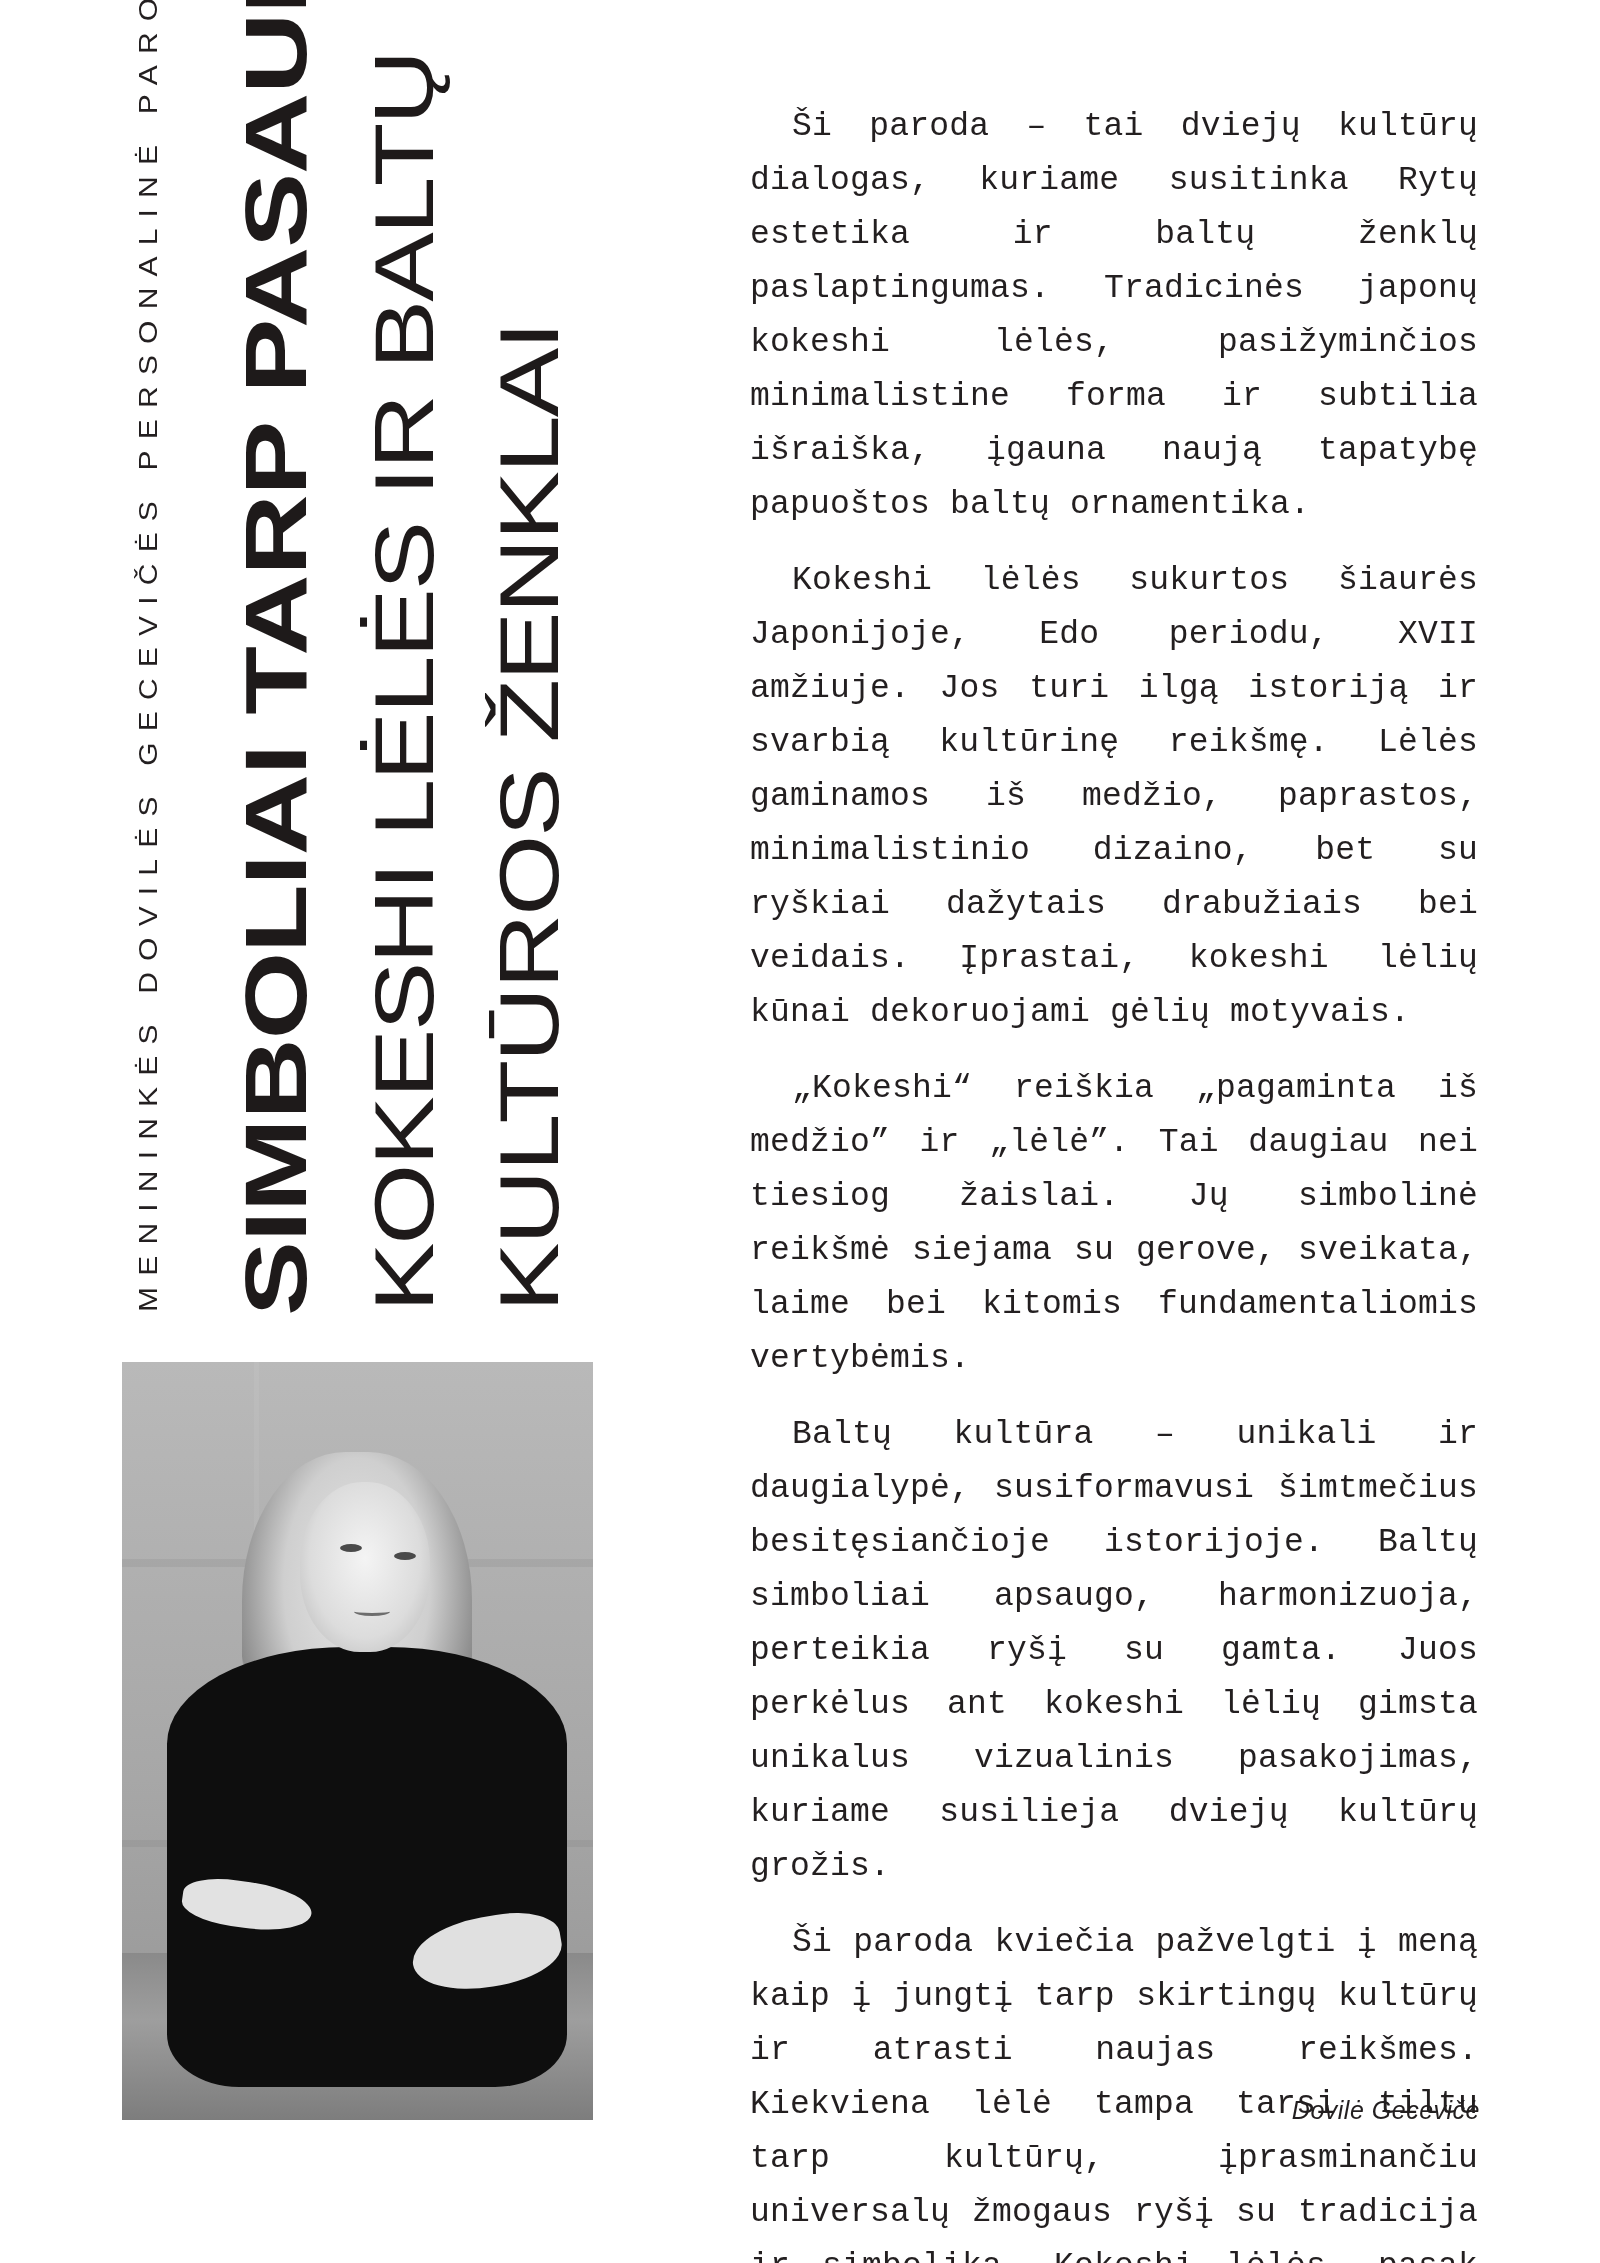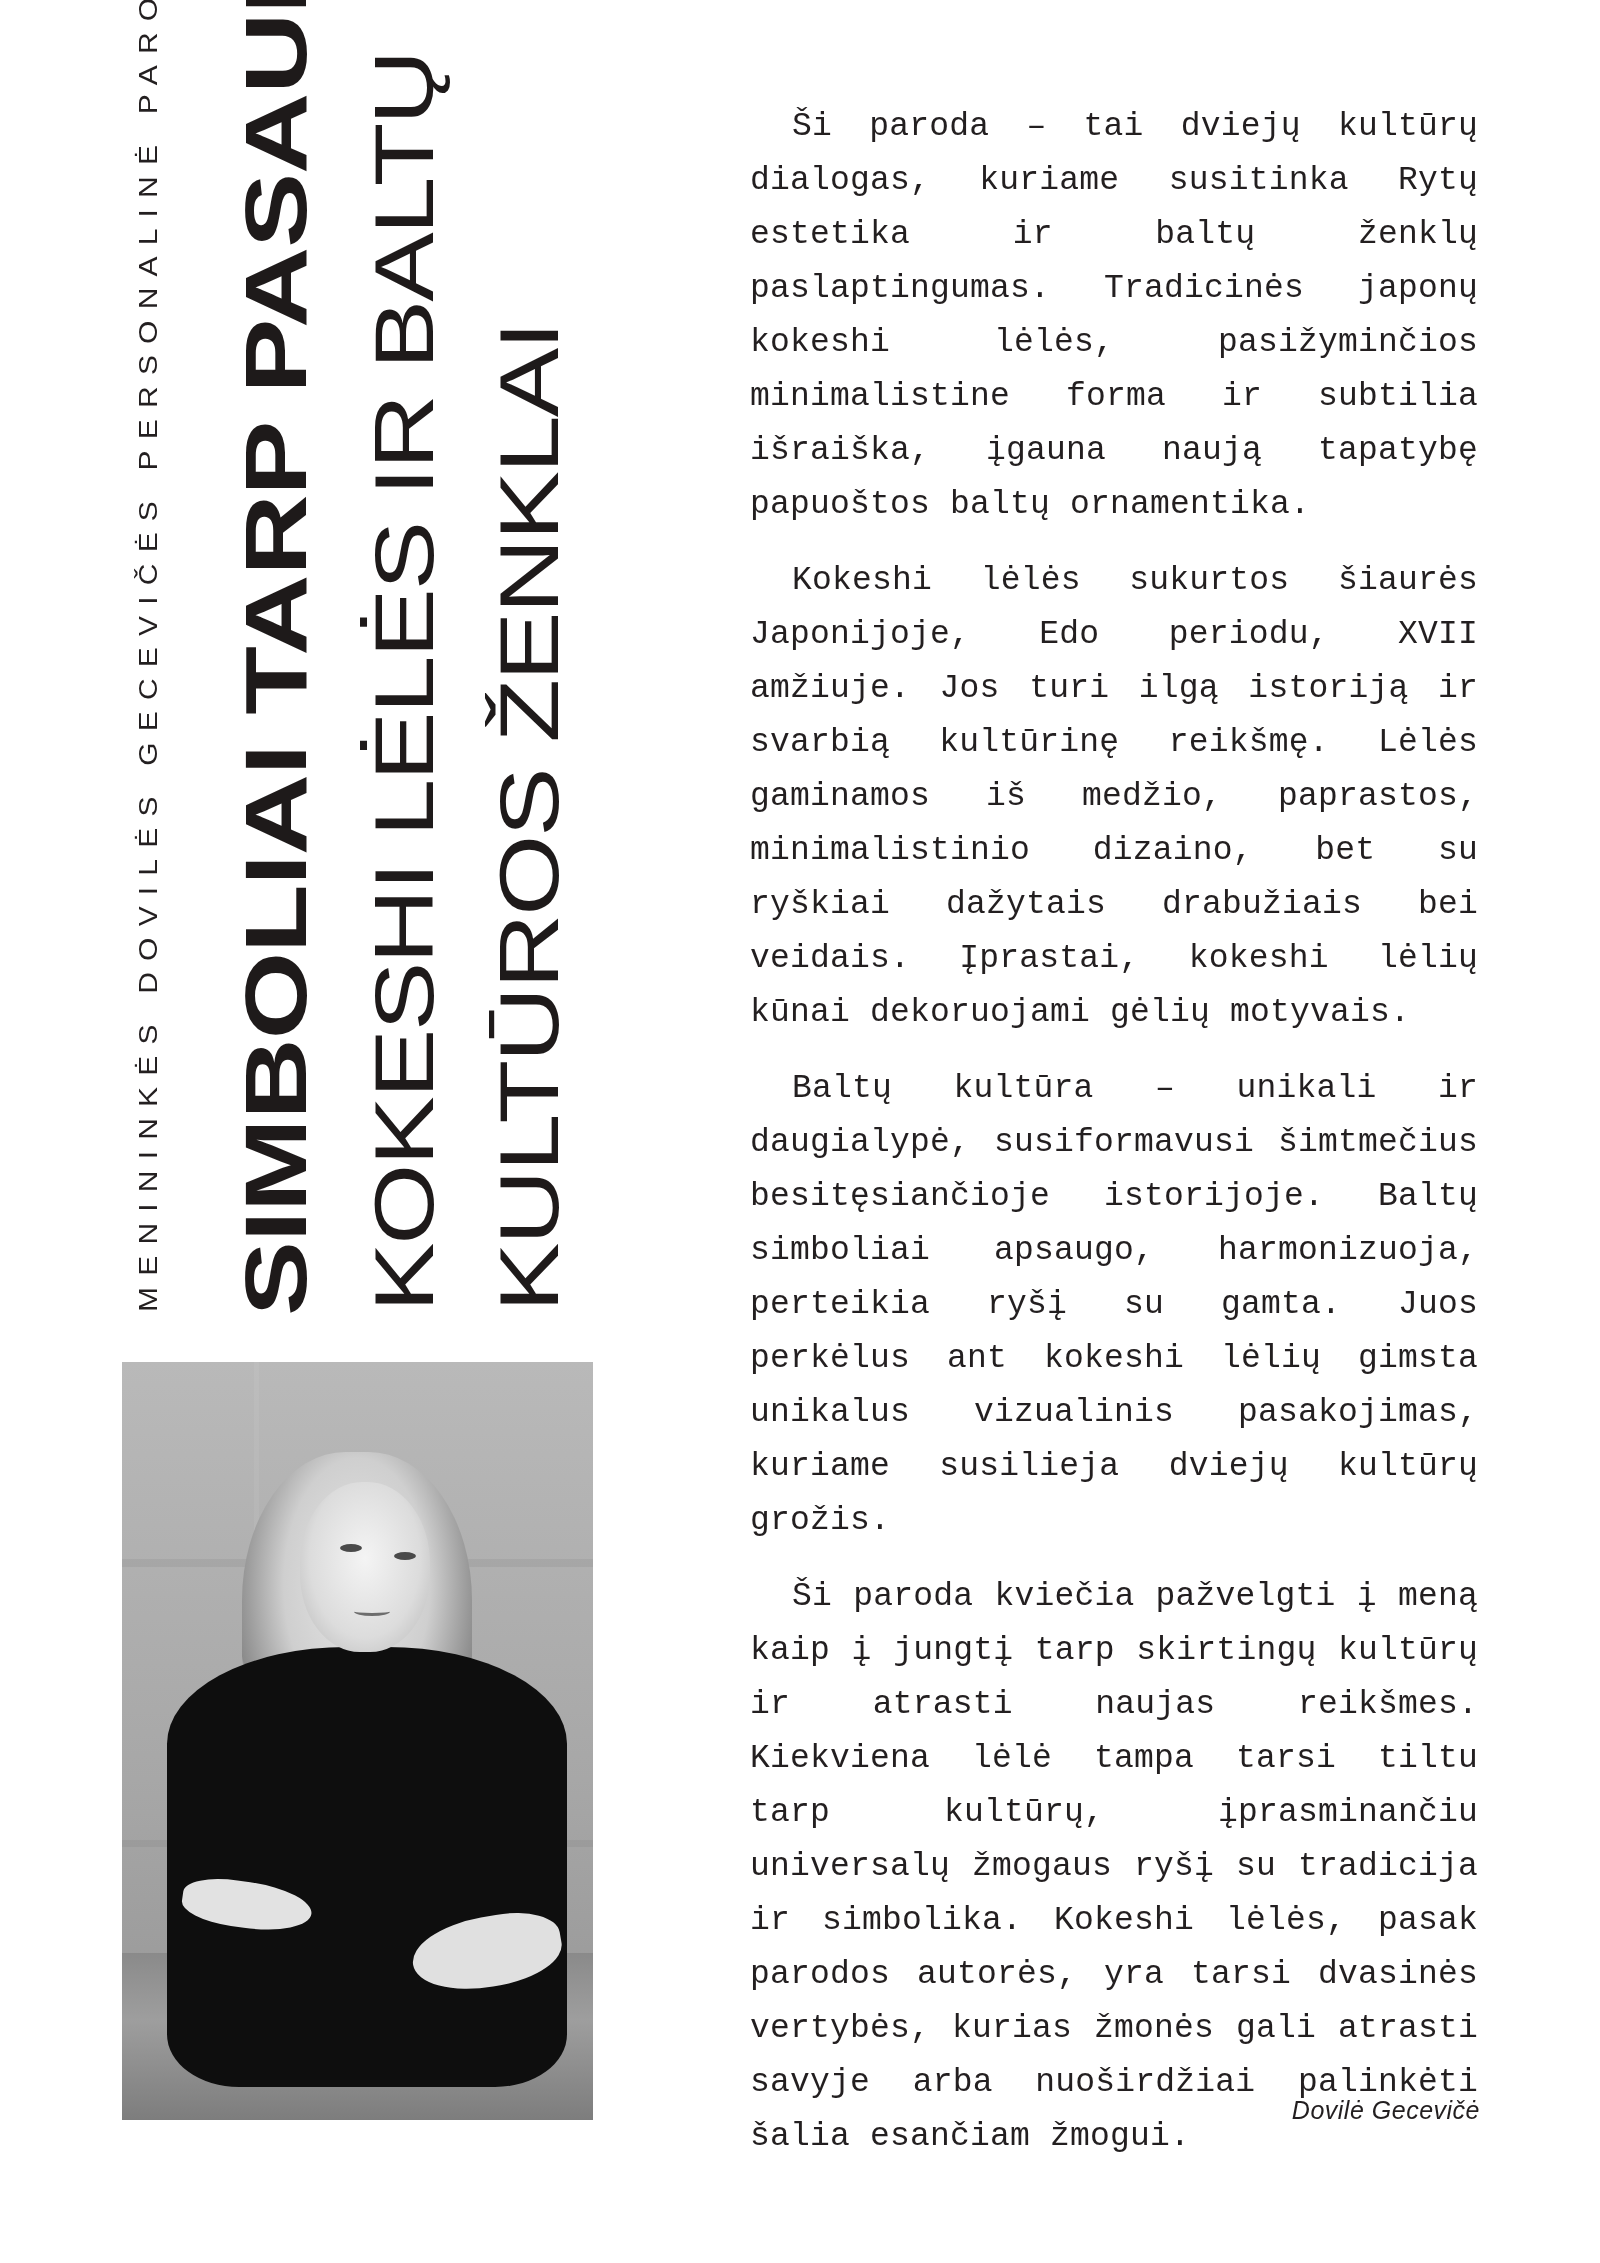--- a/index.html
+++ b/index.html
@@ -124,18 +124,19 @@
     <div class="eye l"></div>
     <div class="eye r"></div>
     <div class="mouth"></div>
     <div class="hand-l"></div>
     <div class="hand-r"></div>
   </div>
 
   <div class="article">
     <p>Ši paroda – tai dviejų kultūrų dialogas, ku­riame susitinka Rytų estetika ir baltų ženklų paslaptingumas. Tradicinės japonų kokeshi lė­lės, pasižyminčios minimalistine forma ir subti­lia išraiška, įgauna naują tapatybę papuoštos baltų ornamentika.</p>
     <p>Kokeshi lėlės sukurtos šiaurės Japonijoje, Edo periodu, XVII amžiuje. Jos turi ilgą istoriją ir svarbią kultūrinę reikšmę. Lėlės gaminamos iš medžio, paprastos, minimalistinio dizaino, bet su ryškiai dažytais drabužiais bei veidais. Įprastai, kokeshi lėlių kūnai dekoruojami gėlių motyvais.</p>
+    <p>„Kokeshi“ reiškia „pagaminta iš medžio” ir „lėlė”. Tai daugiau nei tiesiog žaislai. Jų sim­bolinė reikšmė siejama su gerove, sveikata, laime bei kitomis fundamentaliomis vertybė­mis.</p>
     <p>Baltų kultūra – unikali ir daugialypė, susi­formavusi šimtmečius besitęsiančioje istori­joje. Baltų simboliai apsaugo, harmonizuoja, perteikia ryšį su gamta. Juos perkėlus ant ko­keshi lėlių gimsta unikalus vizualinis pasako­jimas, kuriame susilieja dviejų kultūrų grožis.</p>
     <p>Ši paroda kviečia pažvelgti į meną kaip į jungtį tarp skirtingų kultūrų ir atrasti naujas reikšmes. Kiekviena lėlė tampa tarsi tiltu tarp kultūrų, įprasminančiu universalų žmogaus ryšį su tradicija ir simbolika. Kokeshi lėlės, pa­sak parodos autorės, yra tarsi dvasinės ver­tybės, kurias žmonės gali atrasti savyje arba nuoširdžiai palinkėti šalia esančiam žmogui.</p>
   </div>
 
   <div class="signature">Dovilė Gecevičė</div>
 </div>
 
 </body></html>

